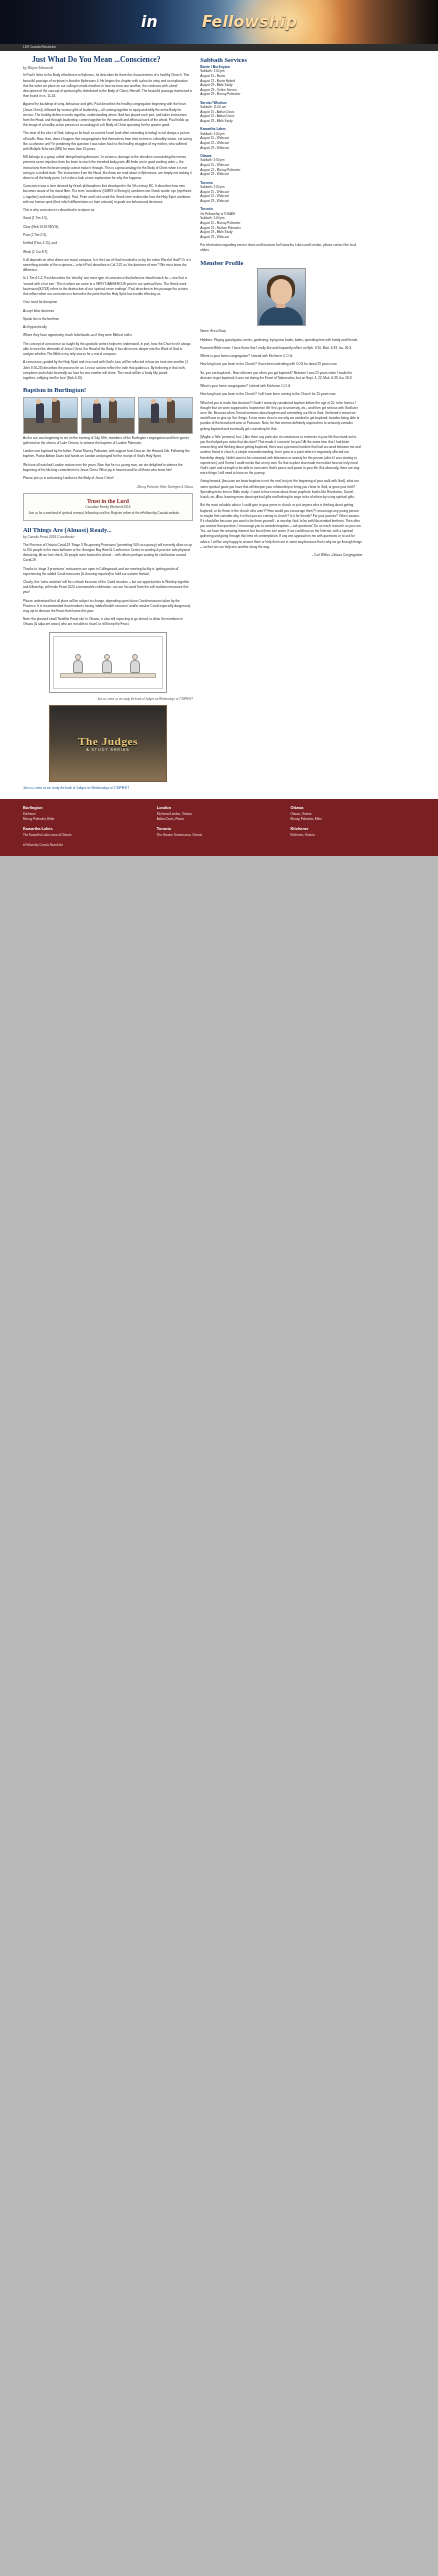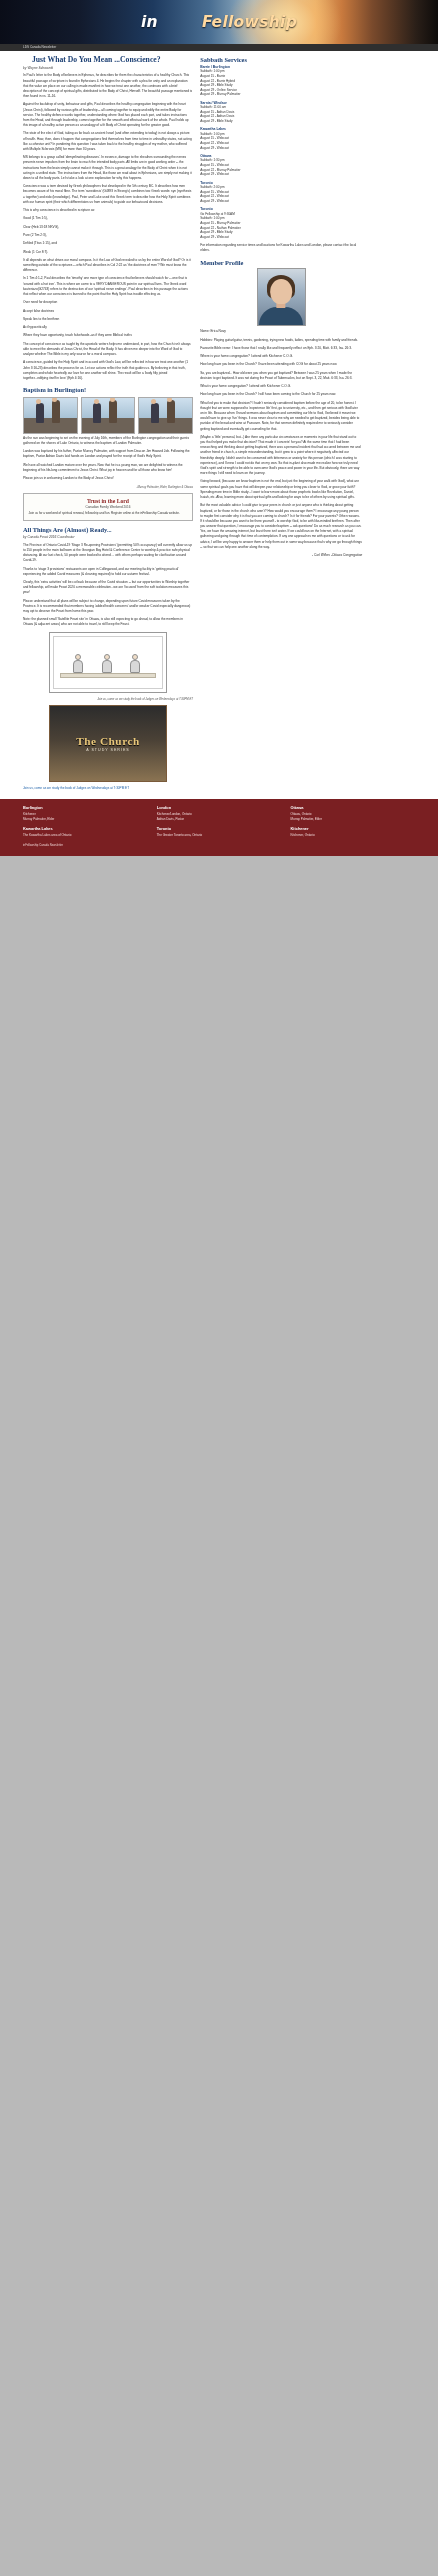--- a/index.html
+++ b/index.html
@@ -285,21 +285,21 @@
         <div class="fig a"></div>
           <div class="head a"></div>
         <div class="fig b"></div>
           <div class="head b"></div>
         <div class="fig c"></div>
           <div class="head c"></div>
       </div>
       <p class="caption">Join us, come as we study the book of Judges on Wednesdays at 7:30PM ET</p>
 
       <div class="bookcover">
-        <div class="title">The Church</div>
+        <div class="title">The Judges</div>
         <div class="sub">A STUDY SERIES</div>
       </div>
 
       <p class="linkline">Join us, come as we study the book of Judges on Wednesdays at 7:30PM ET</p>
     </div>
 
     <div class="col-right">
 
       <h2 class="sec-title" style="margin-top:0">Sabbath Services</h2>
 

